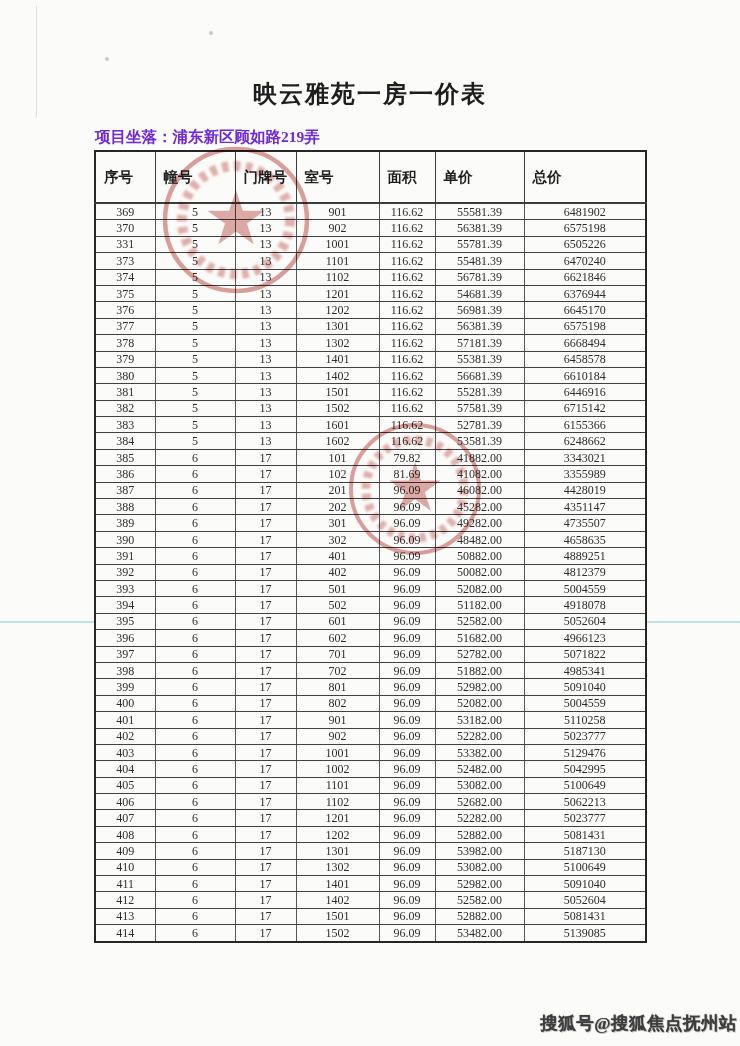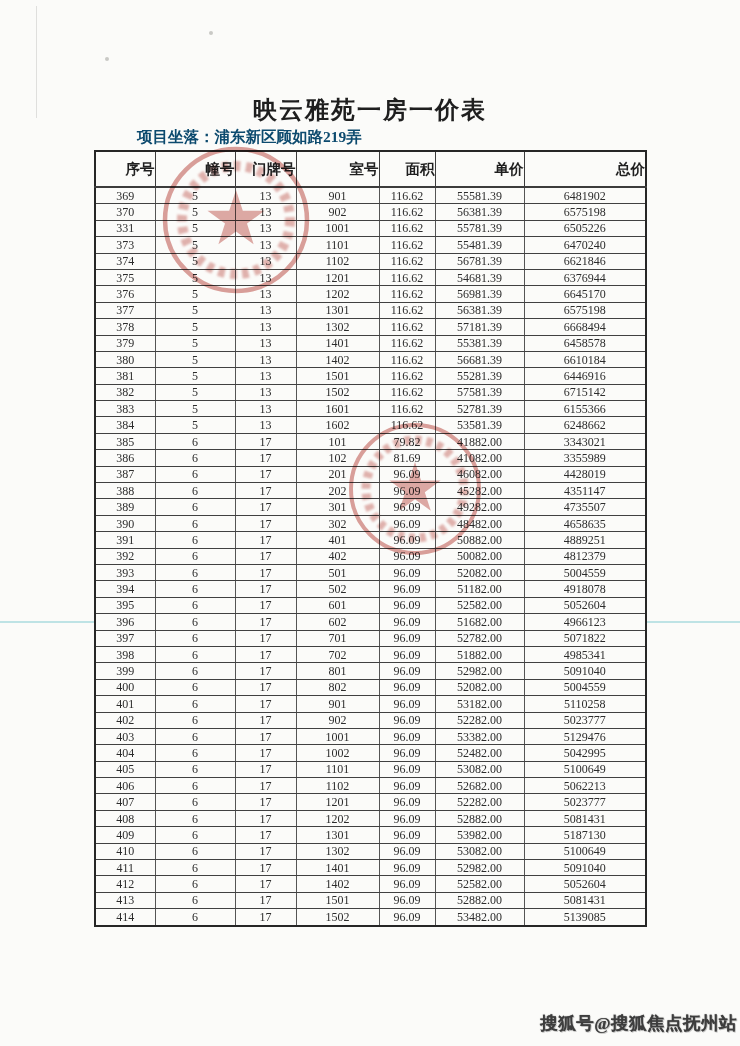--- a/index.html
+++ b/index.html
@@ -13,35 +13,35 @@
   .scan-edge-line{
     position:absolute;left:36px;top:6px;width:1px;height:112px;
     background:rgba(150,150,150,.28);
   }
   .cyan-line{
     position:absolute;left:0;top:621px;width:740px;height:2px;
     background:rgba(140,208,214,.55);z-index:0;
   }
   .doc-title{
     position:absolute;left:0;top:78px;width:740px;text-align:center;
-    font-size:24px;font-weight:bold;letter-spacing:2px;color:#1e1e1e;z-index:2;margin-top:16px;
+    font-size:24px;font-weight:bold;letter-spacing:2px;color:#1e1e1e;z-index:2;
   }
   .doc-subtitle{
     position:absolute;left:95px;top:127px;
-    font-size:15.5px;font-weight:bold;color:#0c4a6e;z-index:2;margin-left:42px;
+    font-size:15.5px;font-weight:bold;color:#6d28d9;z-index:2;
   }
   .table-wrap{position:absolute;left:94px;top:150px;width:551px;z-index:1;}
   table.price{
     border-collapse:collapse;table-layout:fixed;width:551px;
     background:#fbfbf9;
   }
   table.price th{
     height:34px;font-size:14.5px;font-weight:bold;color:#1f1f1f;
     border:1.4px solid #3c3c3c;border-bottom-width:2px;
-    text-align:right;padding:0;
+    text-align:left;padding:8px;
   }
   table.price td{
     height:15.4px;font-size:12px;color:#2c2c2c;line-height:1;
     border-left:1px solid #555;border-right:1px solid #555;
     border-top:1.4px solid #414141;border-bottom:1.4px solid #414141;
     text-align:center;padding:0;white-space:nowrap;overflow:hidden;
   }
   table.price{border:2px solid #262626;}
   .seal{position:absolute;z-index:3;opacity:.55;filter:blur(.6px);mix-blend-mode:multiply;pointer-events:none;}
   .seal svg{display:block;}

